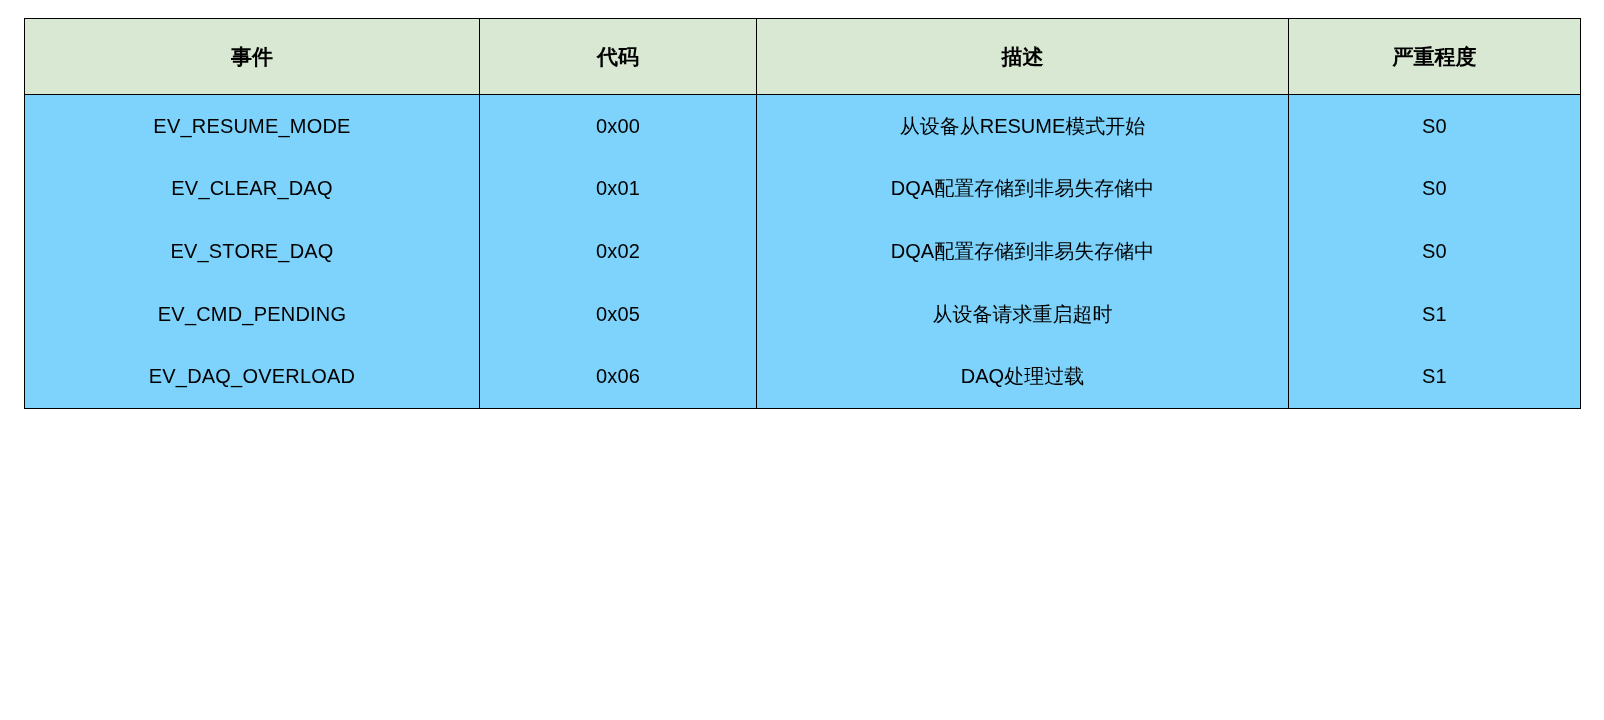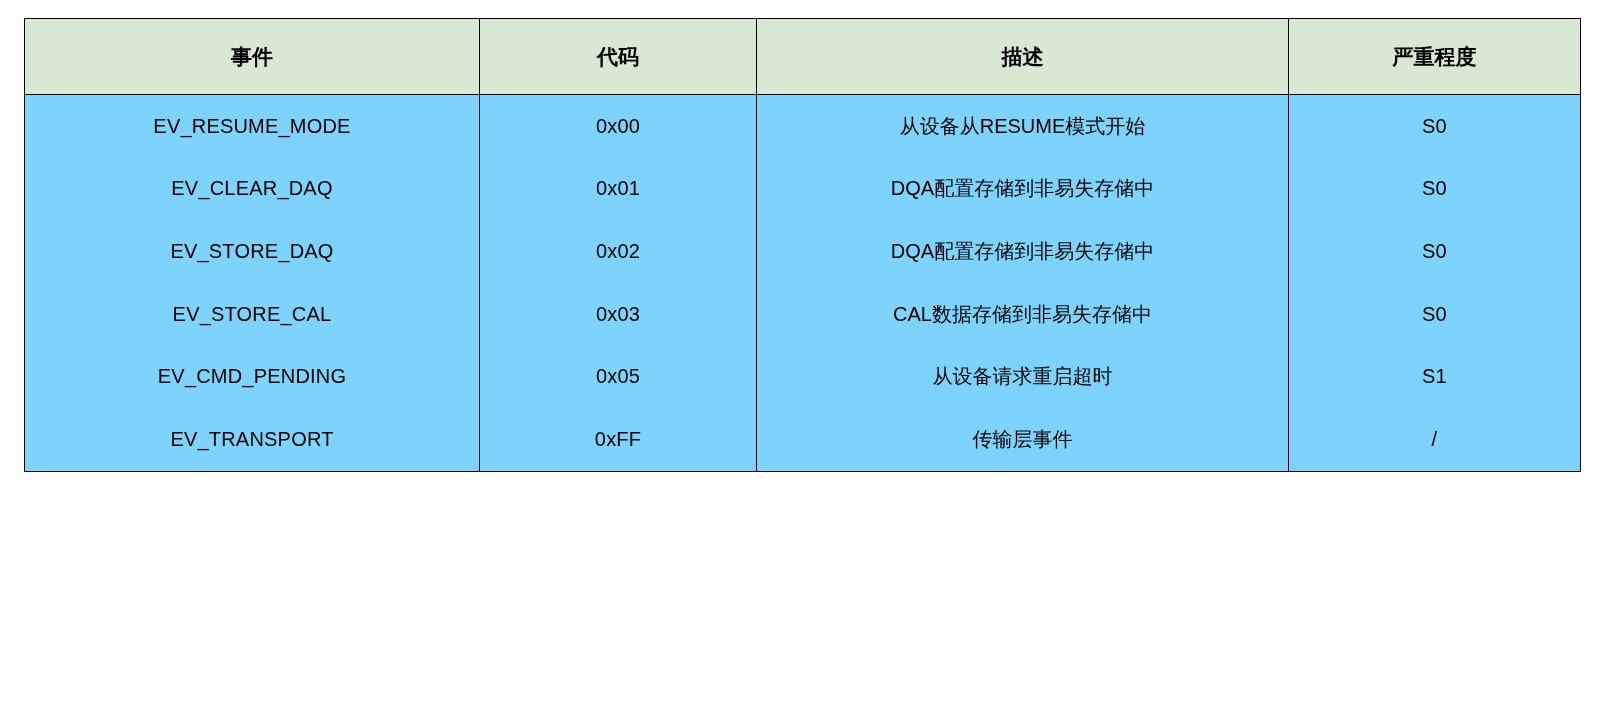--- a/index.html
+++ b/index.html
@@ -100,32 +100,26 @@
         <td class="cell-desc">DQA配置存储到非易失存储中</td>
         <td class="cell-sev">S0</td>
       </tr>
       <tr>
         <td class="cell-event">EV_STORE_DAQ</td>
         <td class="cell-code">0x02</td>
         <td class="cell-desc">DQA配置存储到非易失存储中</td>
         <td class="cell-sev">S0</td>
       </tr>
       <tr>
-        <td class="cell-event">EV_STORE_CAL</td>
-        <td class="cell-code">0x03</td>
-        <td class="cell-desc">CAL数据存储到非易失存储中</td>
-        <td class="cell-sev">S0</td>
-      </tr>
-      <tr>
         <td class="cell-event">EV_CMD_PENDING</td>
         <td class="cell-code">0x05</td>
         <td class="cell-desc">从设备请求重启超时</td>
         <td class="cell-sev">S1</td>
       </tr>
       <tr>
-        <td class="cell-event">EV_TRANSPORT</td>
-        <td class="cell-code">0xFF</td>
-        <td class="cell-desc">传输层事件</td>
-        <td class="cell-sev">/</td>
+        <td class="cell-event">EV_DAQ_OVERLOAD</td>
+        <td class="cell-code">0x06</td>
+        <td class="cell-desc">DAQ处理过载</td>
+        <td class="cell-sev">S1</td>
       </tr>
     </tbody>
   </table>
 </div>
 
 </body></html>

